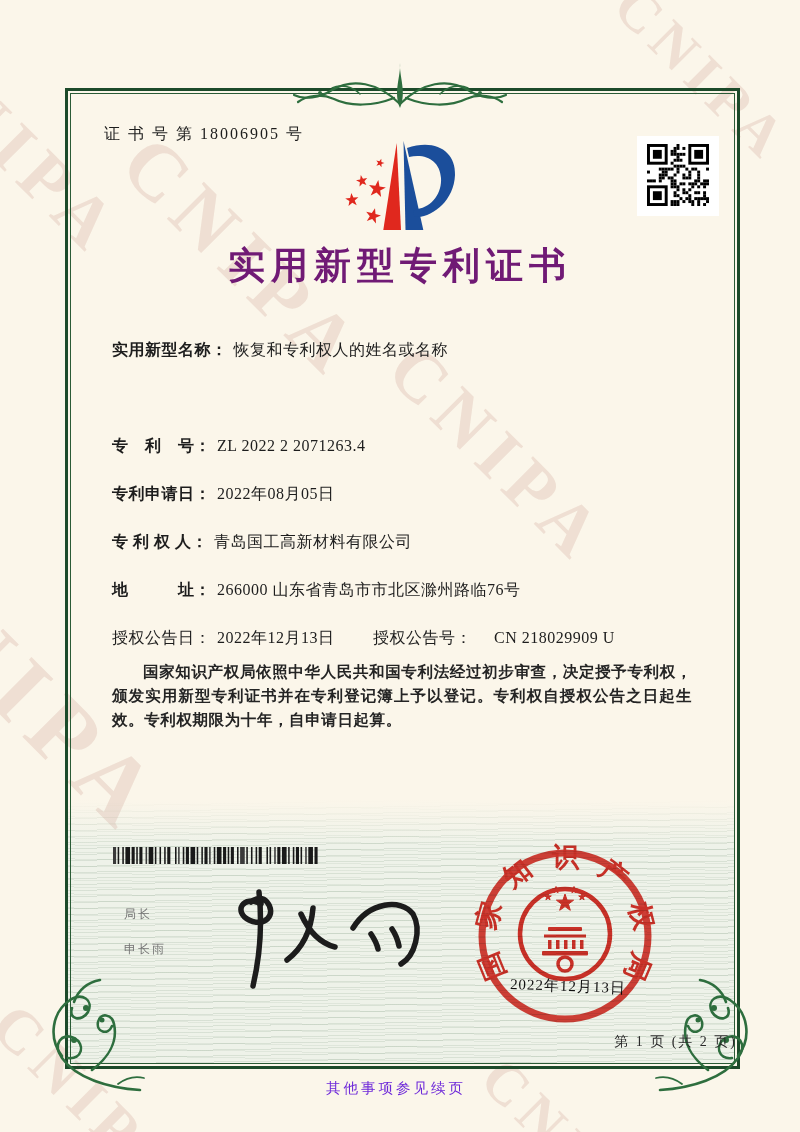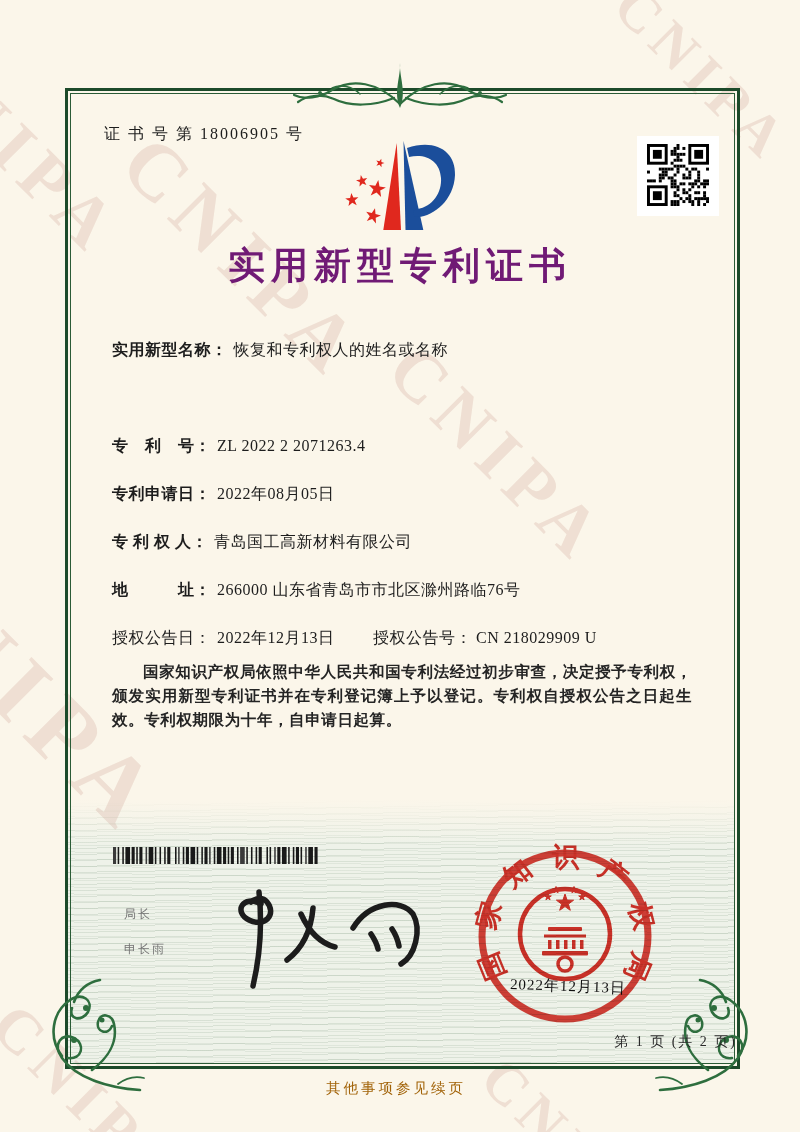--- a/index.html
+++ b/index.html
@@ -29,21 +29,21 @@
   .frow{left:112px;width:600px;font-size:16px;color:#1d1d1d;letter-spacing:.5px;white-space:nowrap;}
   .flabel{display:inline-block;font-weight:bold;}
   .fvalue{display:inline-block;margin-left:6px;}
   .grant2{position:absolute;left:261px;top:0;white-space:nowrap;}
   .paras{left:112px;top:660px;width:580px;font-size:15.5px;line-height:24px;
          text-align:justify;color:#242424;letter-spacing:.6px;}
   .paras p{margin:0;text-indent:2em;font-weight:bold;}
   .officer{left:124px;font-size:12px;color:#737373;letter-spacing:2px;}
   .pageinfo{left:65px;top:1033px;width:672px;text-align:right;font-size:14px;
             color:#2a2a2a;letter-spacing:2px;}
-  .note{left:0;top:1079px;width:792px;text-align:center;font-size:14.5px;color:#a16207;
+  .note{left:0;top:1079px;width:792px;text-align:center;font-size:14.5px;color:#6d28d9;
         letter-spacing:3px;}
   .qrbox{position:absolute;left:637px;top:136px;width:82px;height:80px;background:#fff;z-index:4;}
   .sealdate{position:absolute;left:498px;top:977px;width:140px;text-align:center;
             font-size:15px;color:#101010;letter-spacing:1px;transform:rotate(2deg);z-index:4;}
   .sealsvg{position:absolute;left:470px;top:841px;z-index:5;mix-blend-mode:multiply;opacity:.95;}
   svg{display:block;}
 </style>
 </head>
 <body>
 
@@ -256,21 +256,21 @@
   <div class="content frow" style="top:532px">
     <span class="flabel">专 利 权 人：</span><span class="fvalue">青岛国工高新材料有限公司</span>
   </div>
   <div class="content frow" style="top:580px">
     <span class="flabel">地　　　址：</span><span class="fvalue">266000 山东省青岛市市北区滁州路临76号</span>
   </div>
 
   <div class="content frow" style="top:628px">
     <span>授权公告日：</span><span style="margin-left:6px">2022年12月13日</span>
     <span class="grant2">
-      <span>授权公告号：</span><span style="margin-left:4px">CN 218029909 U</span>
+      <span>授权公告号：</span><span style="margin-left:22px">CN 218029909 U</span>
     </span>
   </div>
 
   <div class="content paras">
     <p>国家知识产权局依照中华人民共和国专利法经过初步审查，决定授予专利权，颁发实用新型专利证书并在专利登记簿上予以登记。专利权自授权公告之日起生效。专利权期限为十年，自申请日起算。</p>
   </div>
 
   <svg id="barcode" class="content" style="left:113px;top:847px" width="205" height="17" viewBox="0 0 205 17">
       <rect x="0" y="0" width="3.1" height="17" fill="#3a3a3a"></rect>
       <rect x="4.65" y="0" width="1.55" height="17" fill="#191919"></rect>

